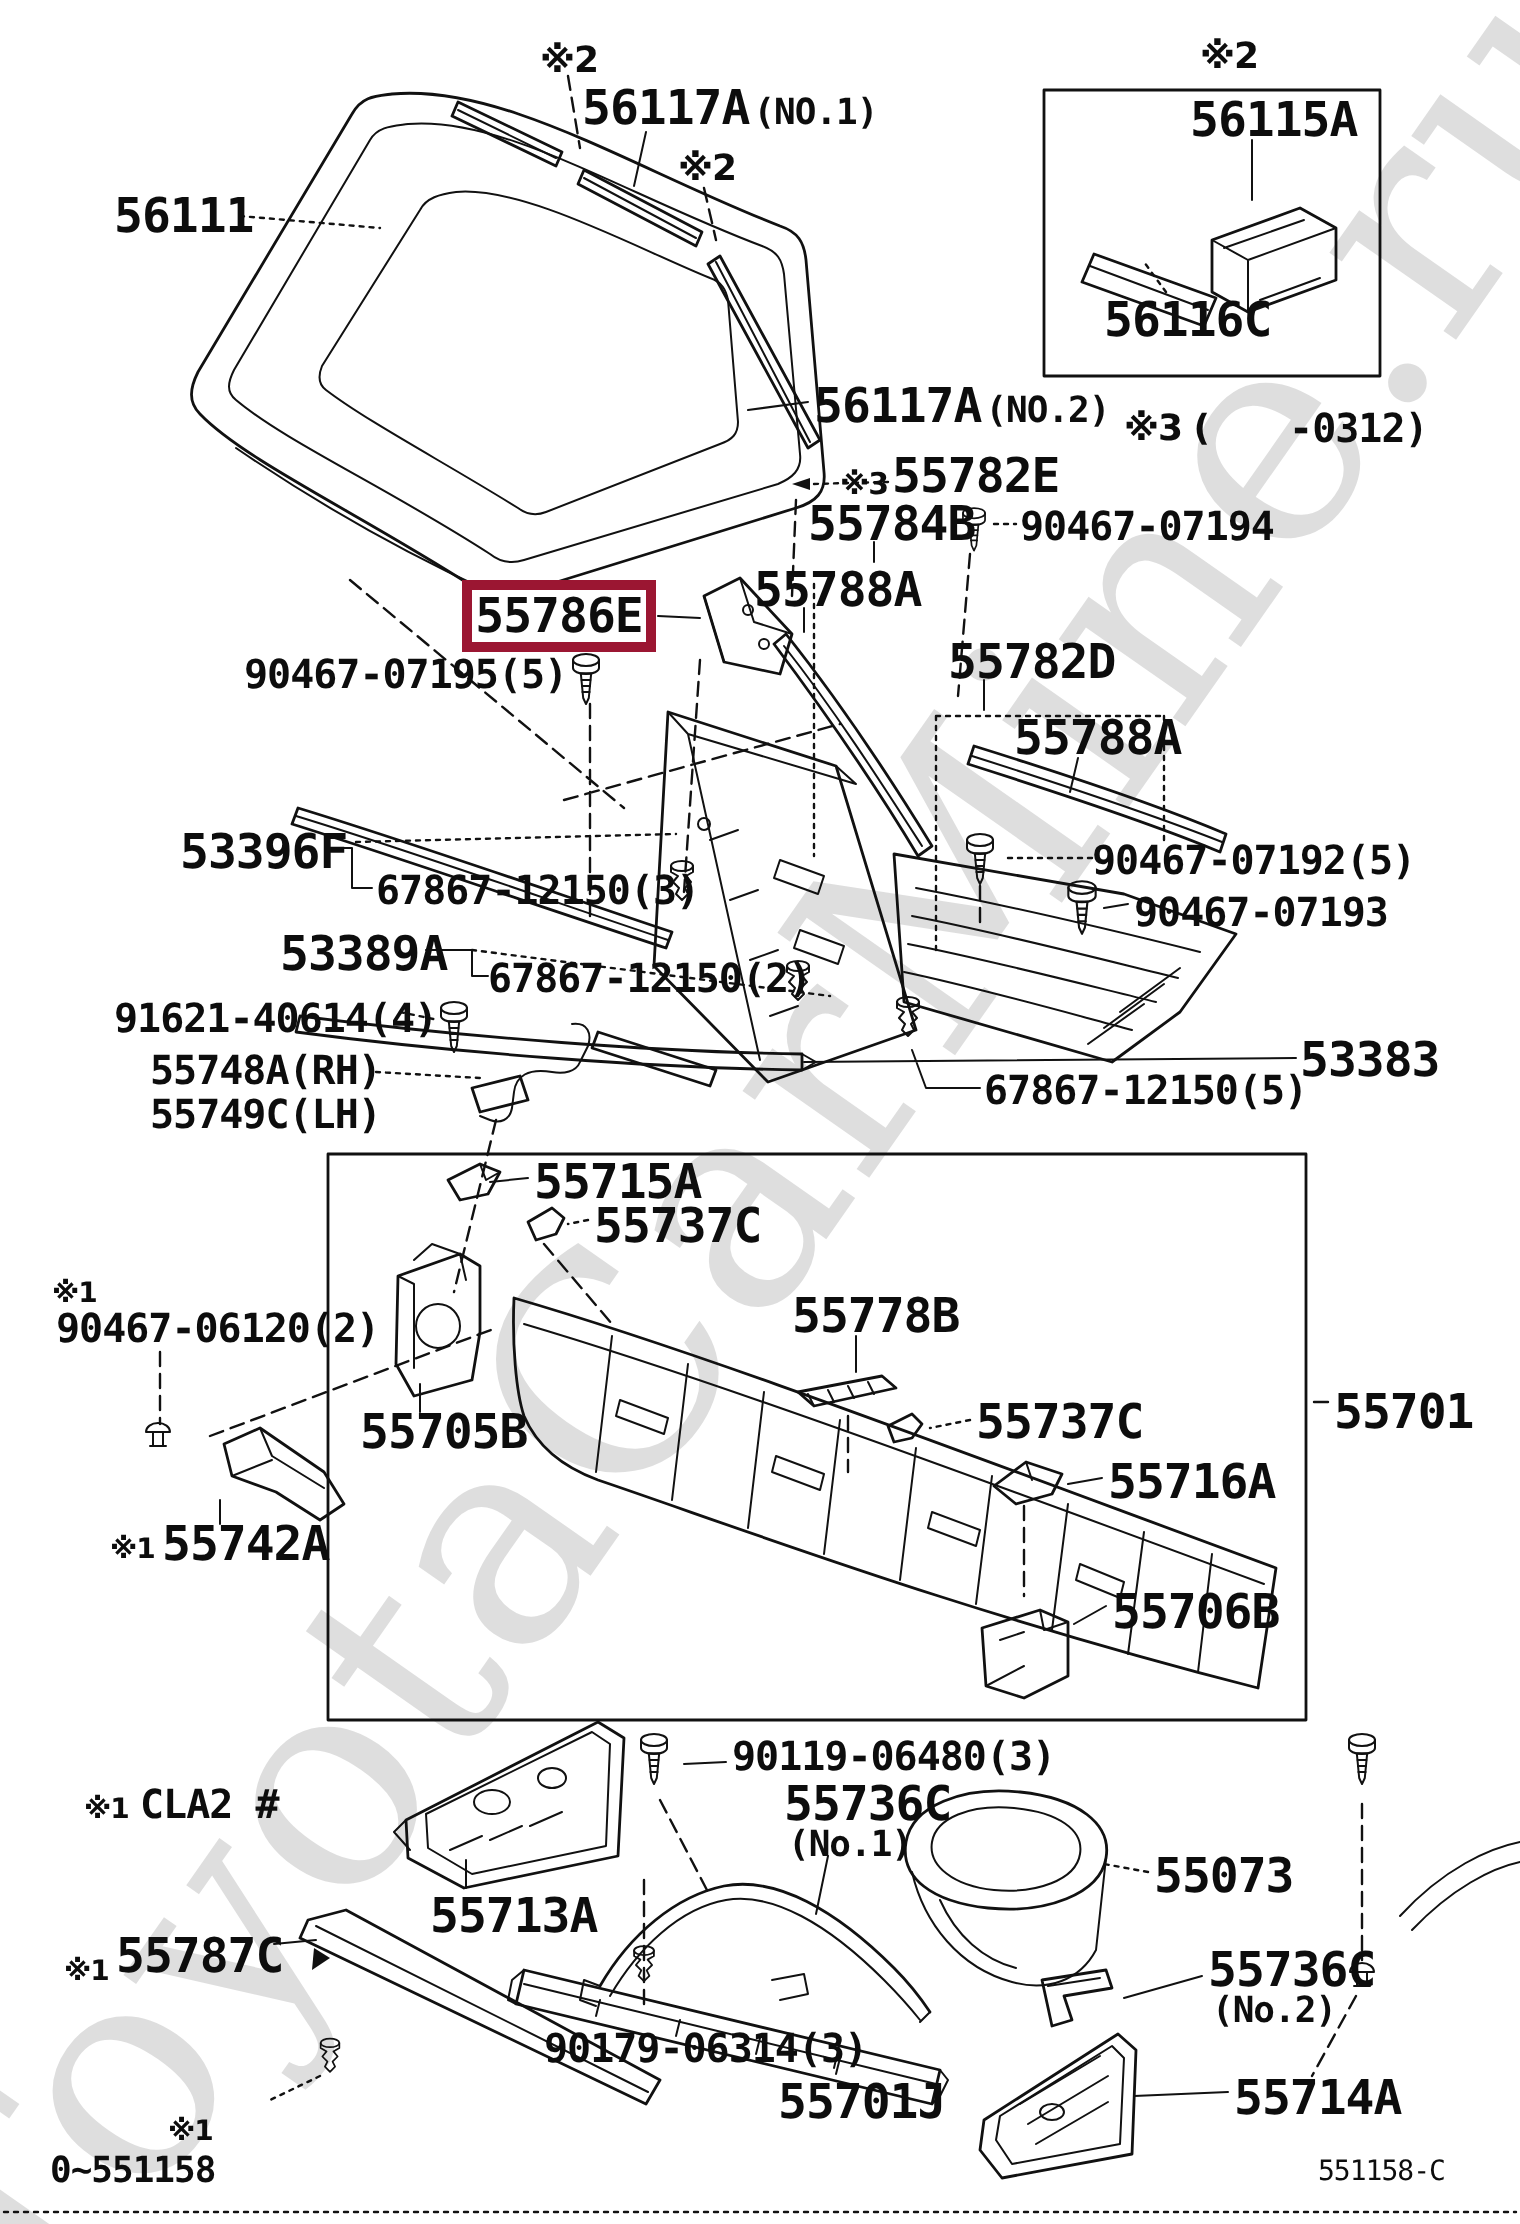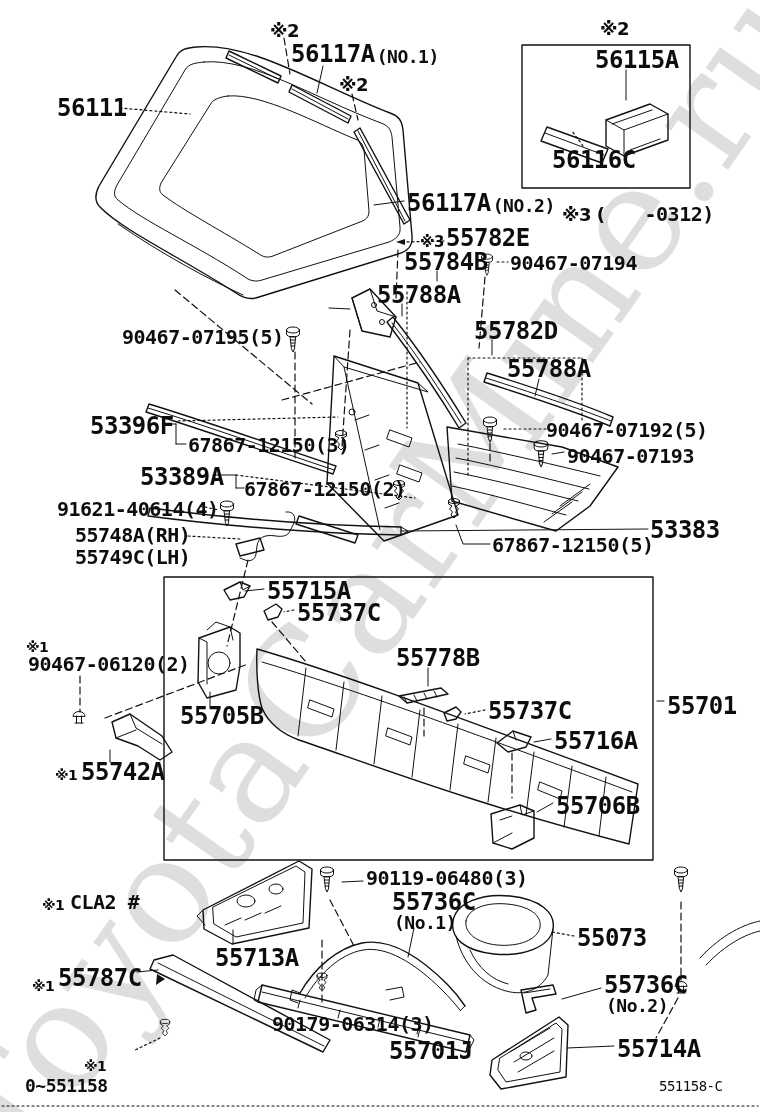--- a/index.html
+++ b/index.html
@@ -242,20 +242,23 @@
       <span class="f20">-0312)</span>
   </div>
   <div class="lbl row" style="left:420px;top:226px">
     <span class="star f15">※3</span>
       <span class="f22">55782E</span>
   </div>
   <div class="lbl f22" style="left:404px;top:250px">55784B</div>
   <div class="lbl f20" style="left:510px;top:253px">90467-07194</div>
   <div class="lbl f22" style="left:377px;top:283px">55788A</div>
 
+  <div class="hl">
+    <span class="lbl f22" style="position:static">55786E</span>
+  </div>
 
   <div class="lbl f20" style="left:122px;top:327px">90467-07195(5)</div>
   <div class="lbl f22" style="left:474px;top:319px">55782D</div>
   <div class="lbl f22" style="left:507px;top:357px">55788A</div>
   <div class="lbl f20" style="left:546px;top:420px">90467-07192(5)</div>
   <div class="lbl f20" style="left:567px;top:446px">90467-07193</div>
 
   <div class="lbl f22" style="left:90px;top:414px">53396F</div>
   <div class="lbl f20" style="left:188px;top:435px">67867-12150(3)</div>
   <div class="lbl f22" style="left:140px;top:465px">53389A</div>

